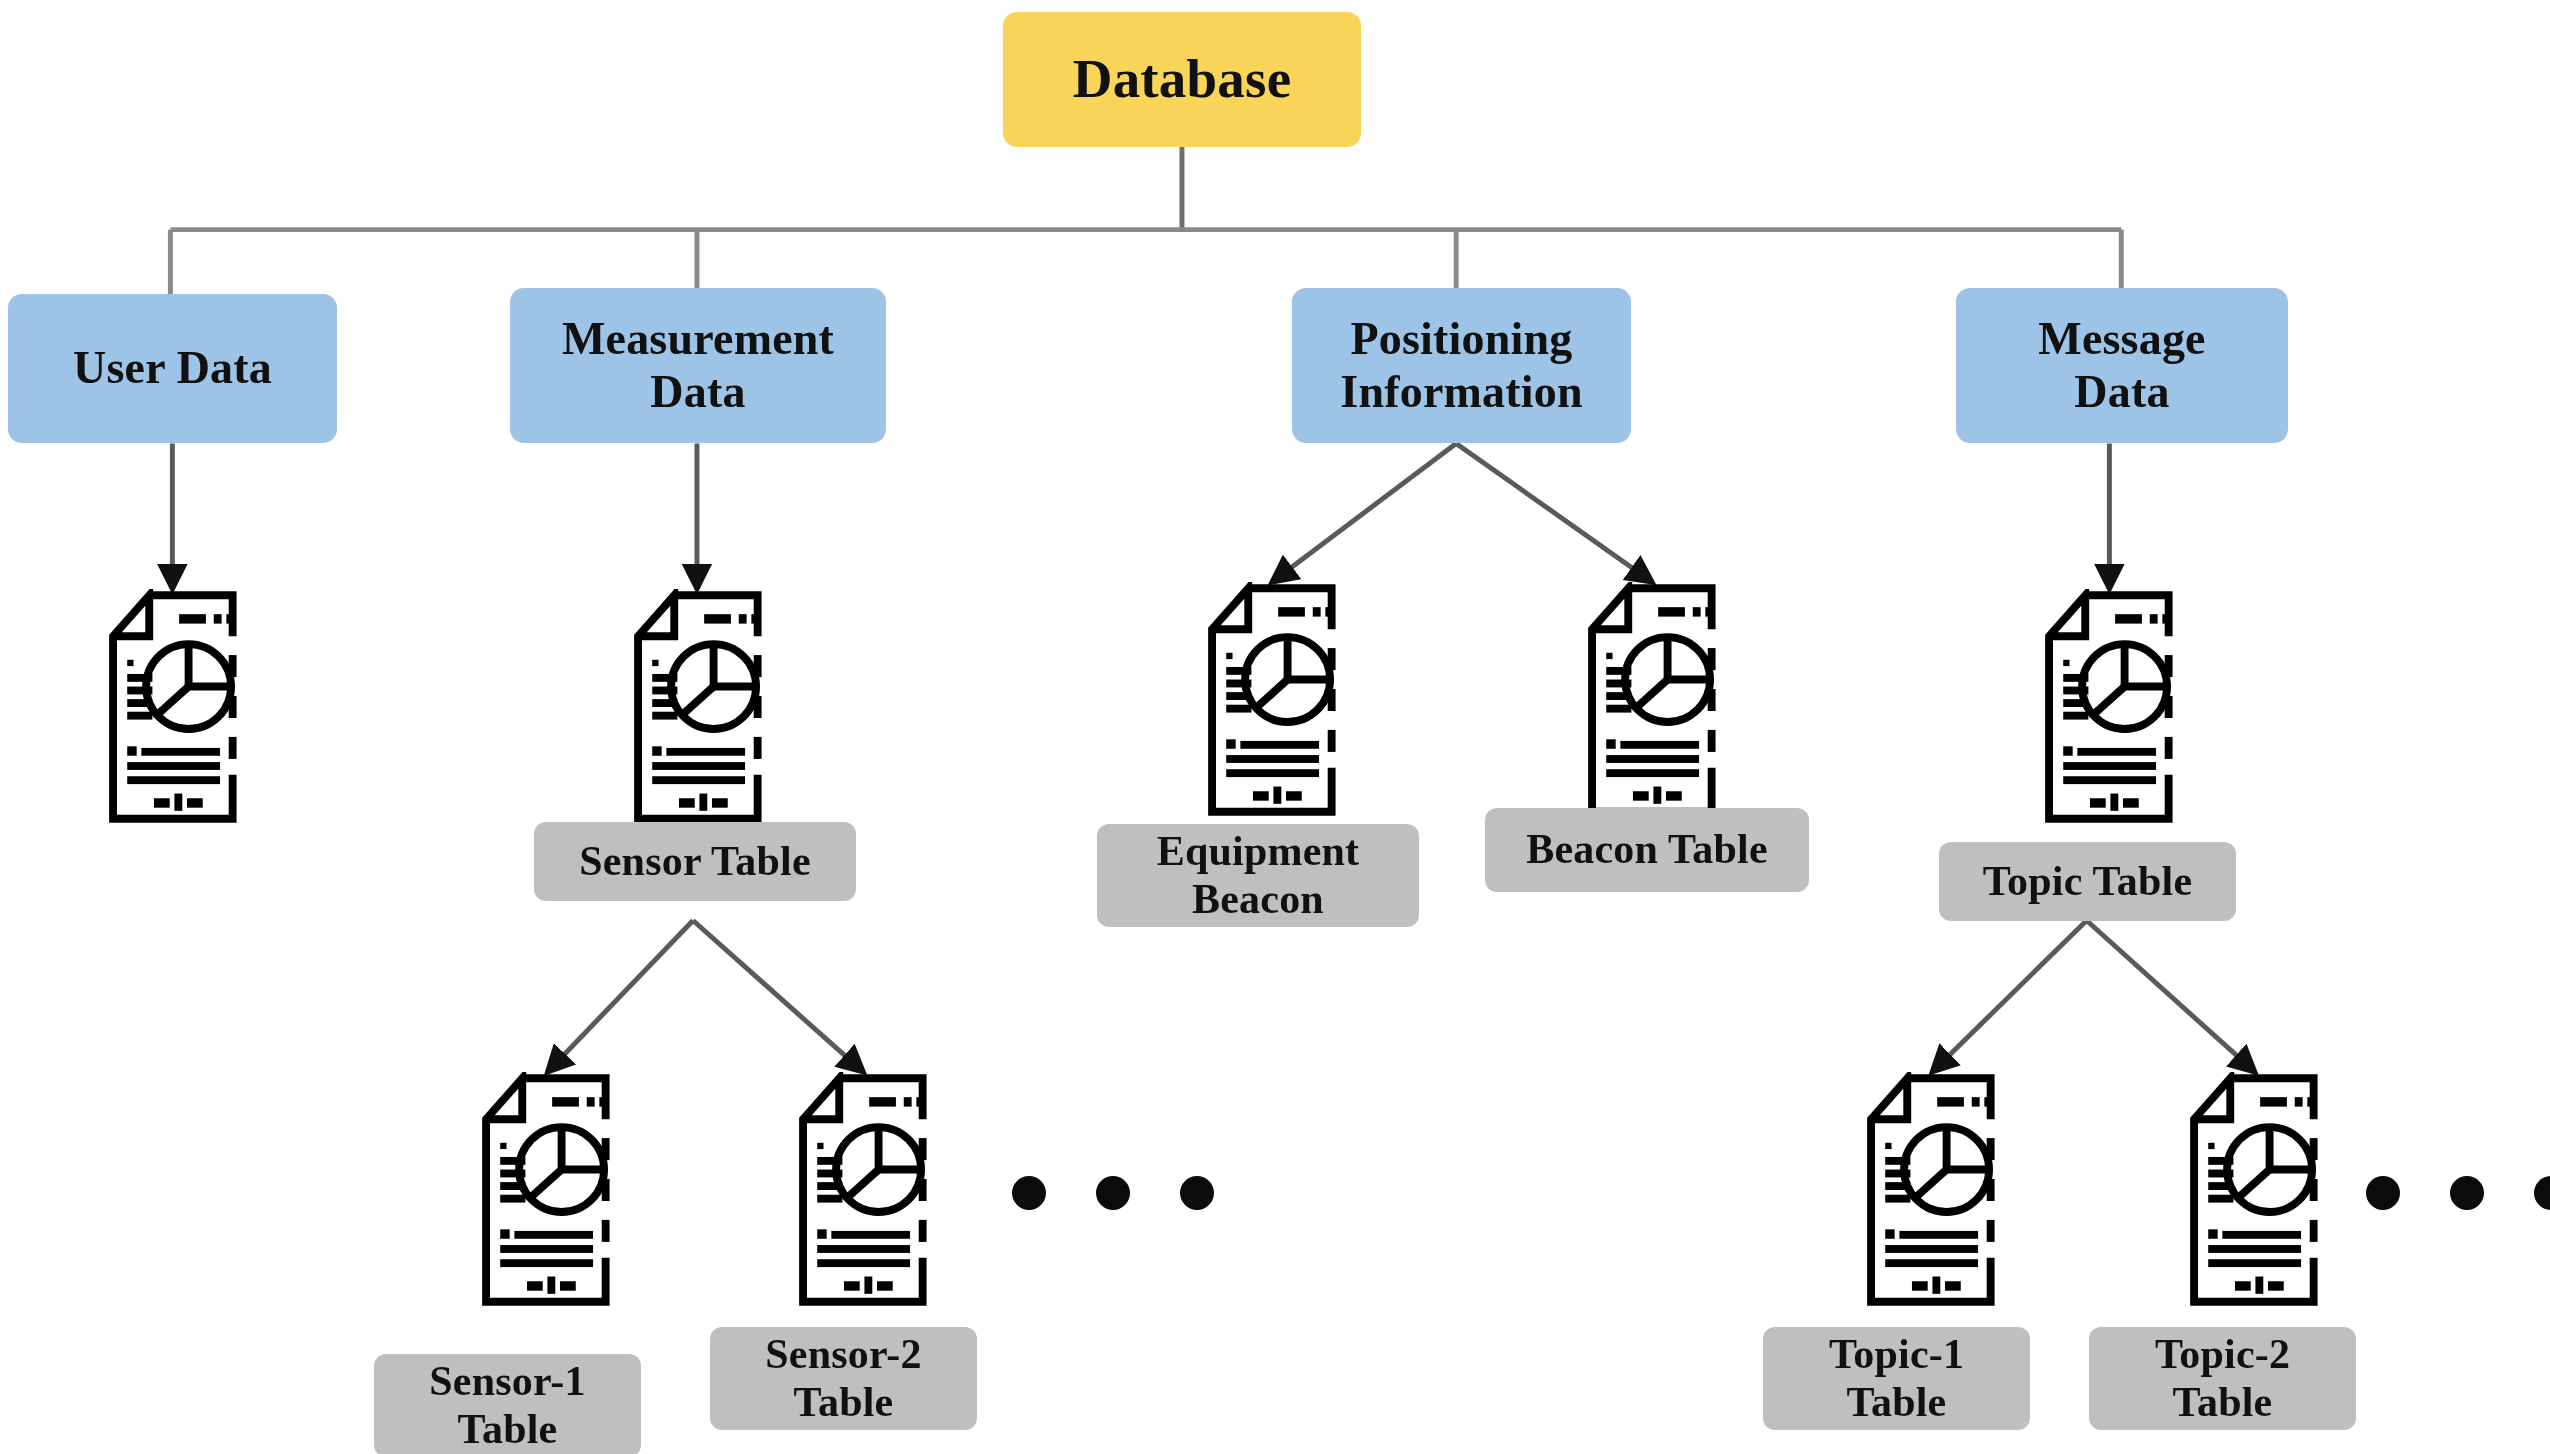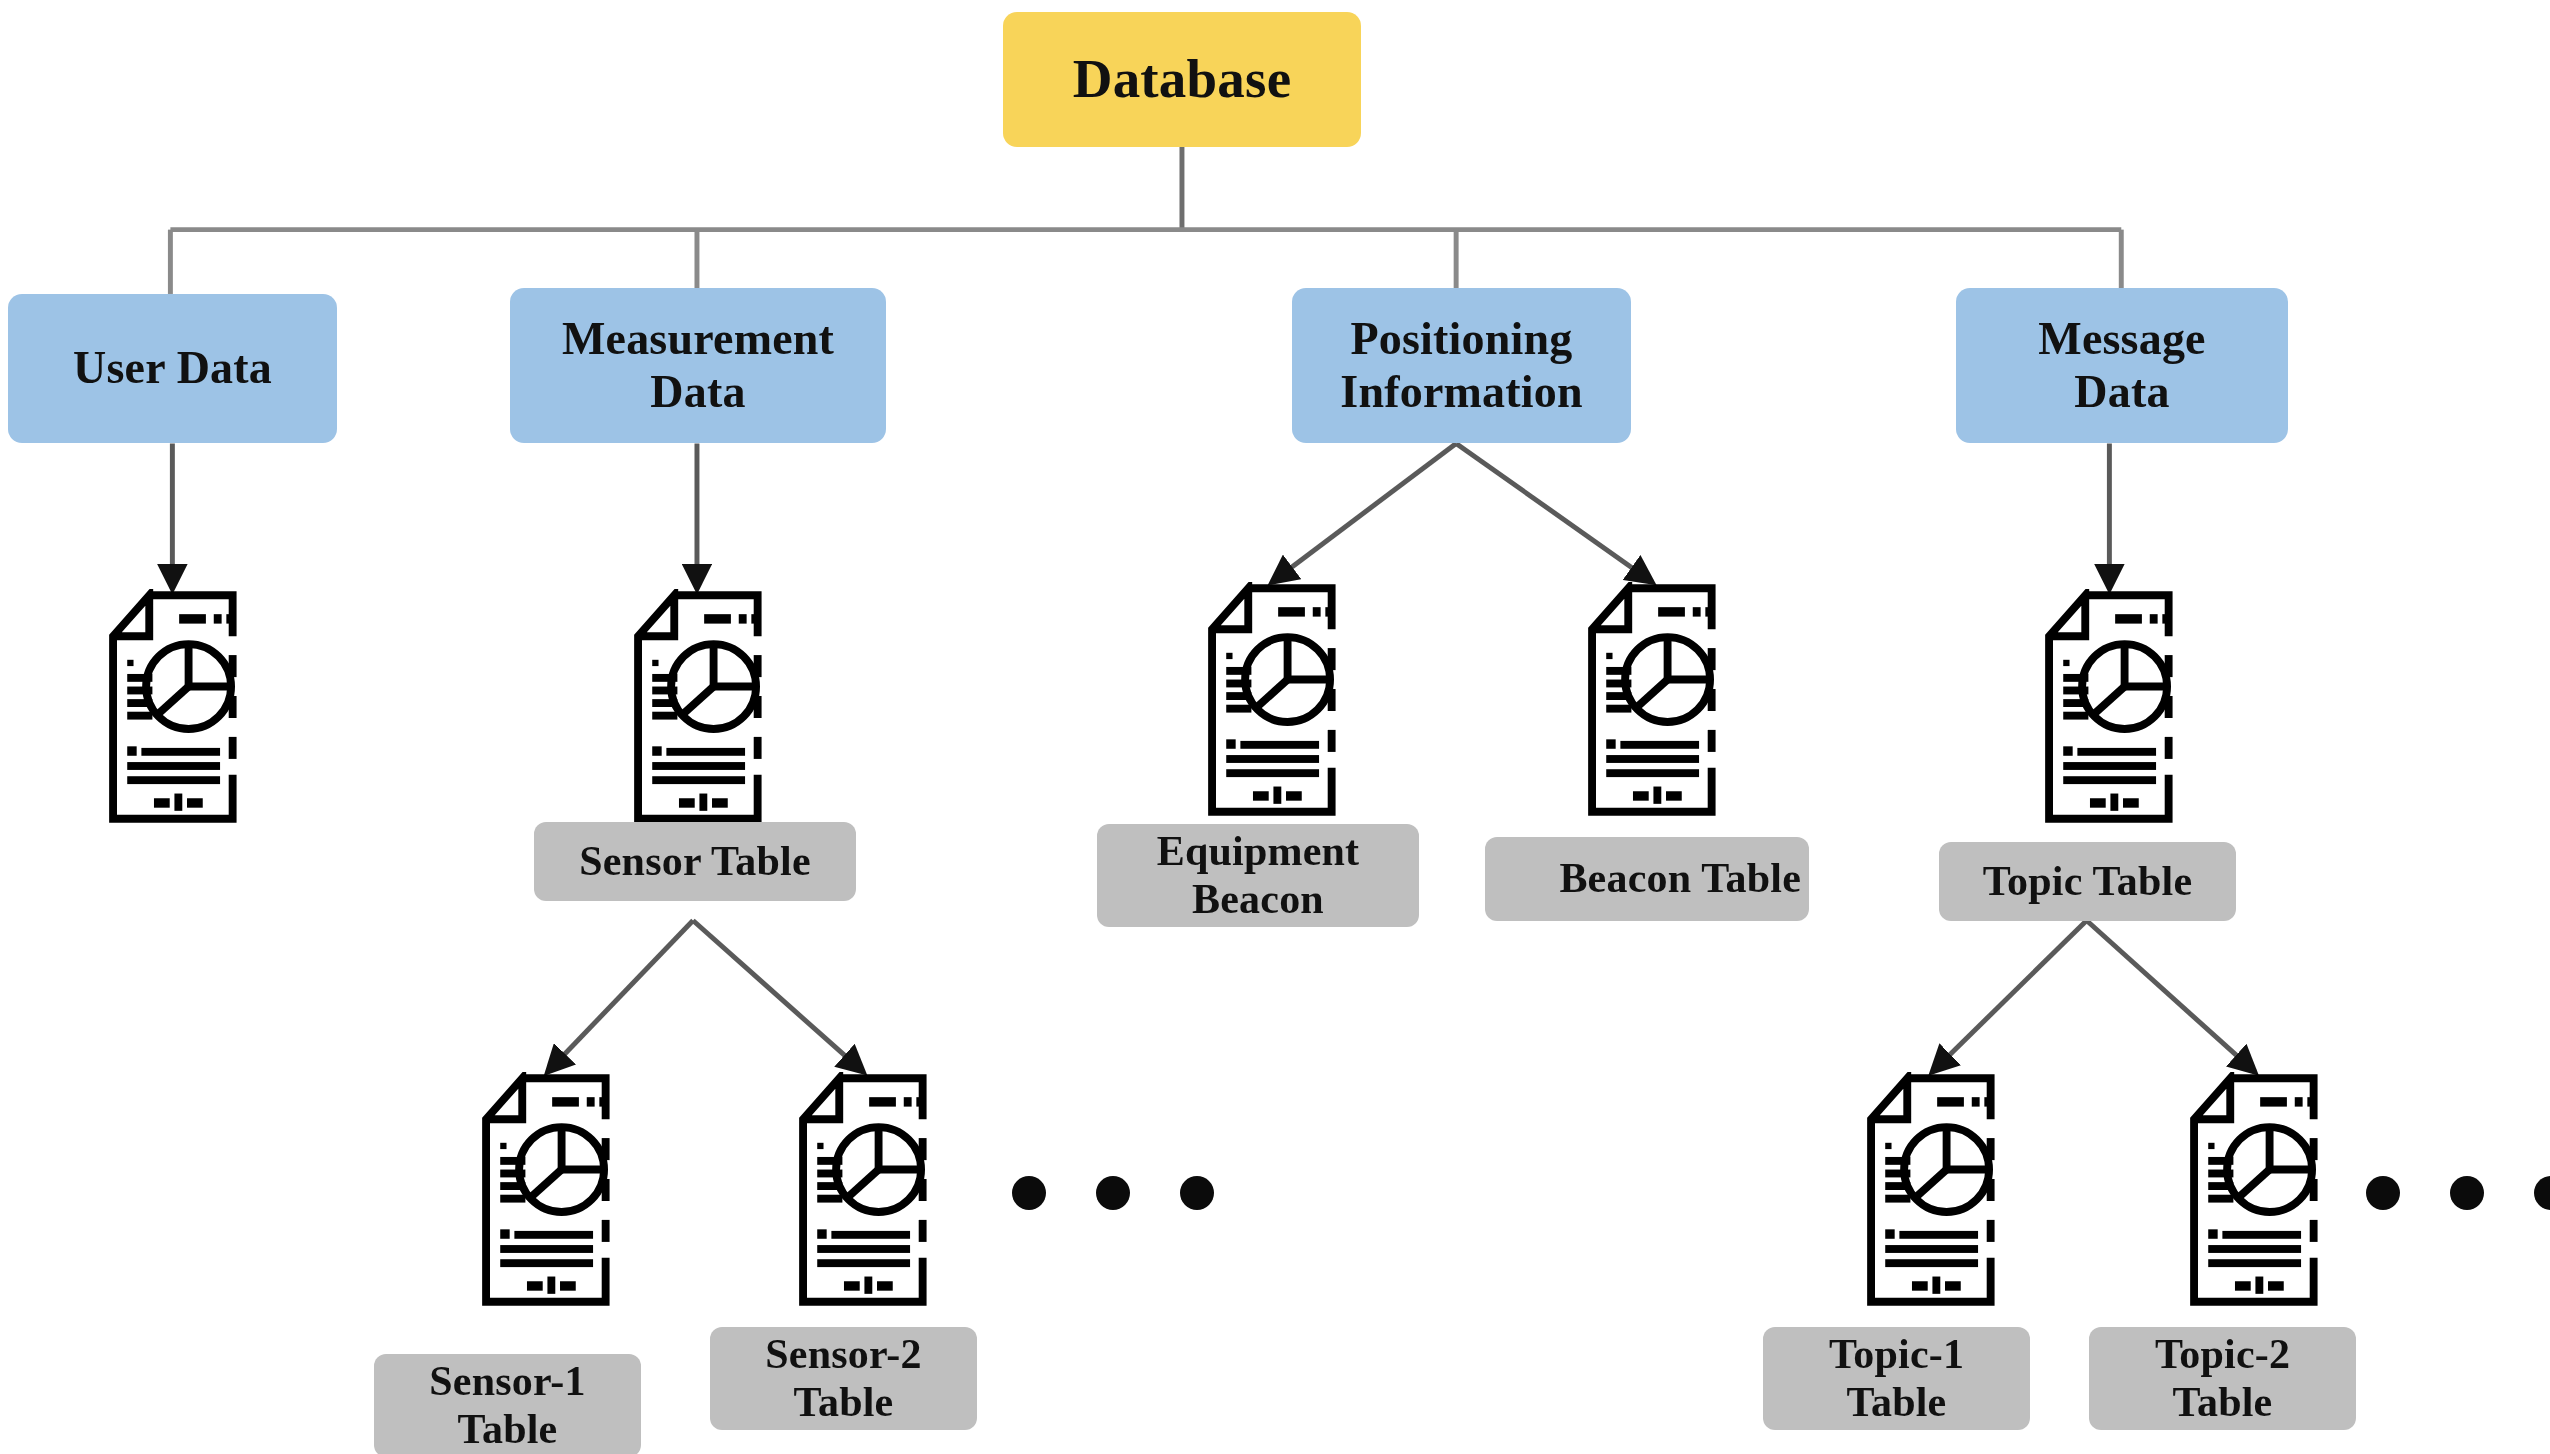--- a/index.html
+++ b/index.html
@@ -298,21 +298,21 @@
 
   <div class="node node-tbl" style="left:534px; top:822px; width:322px; height:79px;">
     <span class="node-lbl">Sensor Table</span>
   </div>
 
   <div class="node node-tbl" style="left:1097px; top:824px; width:322px; height:103px;">
     <span class="node-lbl">Equipment
 Beacon</span>
   </div>
 
-  <div class="node node-tbl" style="left:1485px; top:837px; width:324px; height:84px;justify-content:flex-end;">
+  <div class="node node-tbl" style="left:1485px; top:808px; width:324px; height:84px;">
     <span class="node-lbl">Beacon Table</span>
   </div>
 
   <div class="node node-tbl" style="left:1939px; top:842px; width:297px; height:79px;">
     <span class="node-lbl">Topic Table</span>
   </div>
 
   <svg class="doc-icon" style="left:470px; top:1072px;" width="158" height="236" viewBox="0 0 100 150">
     <g fill="none" stroke="#000" stroke-width="5" stroke-linejoin="miter">
       <path d="M33 4 H86 V30"></path>

